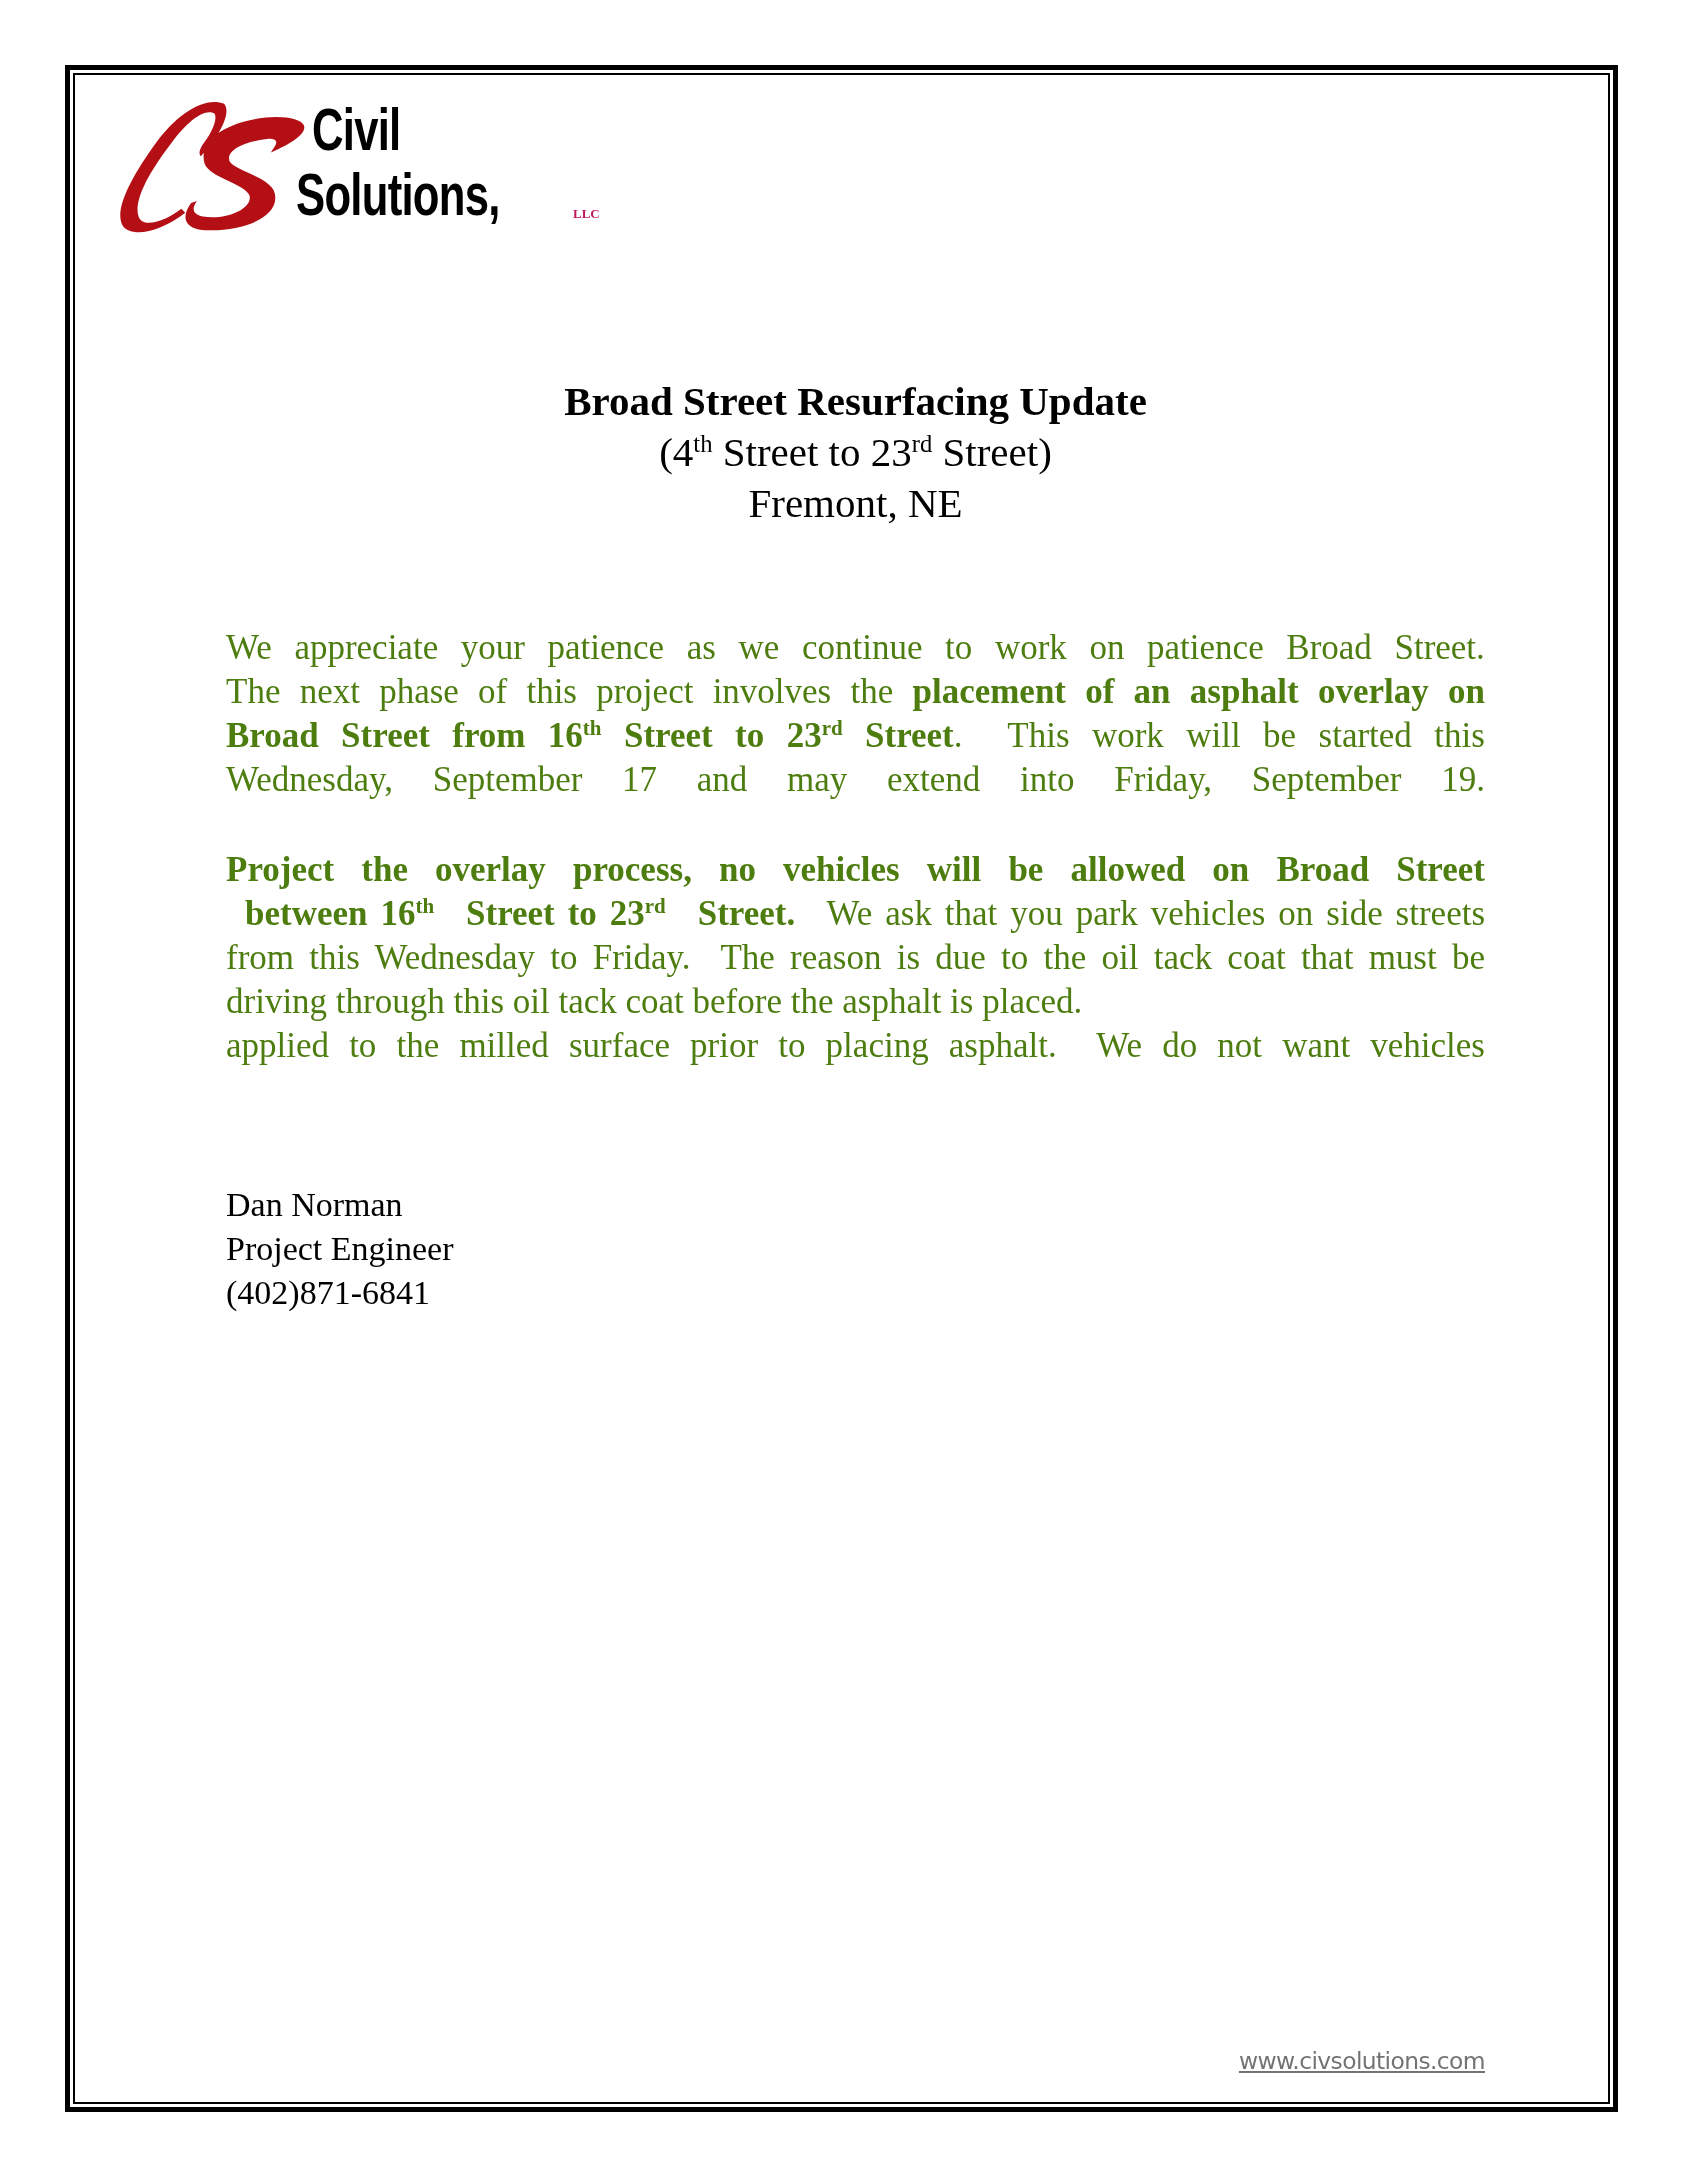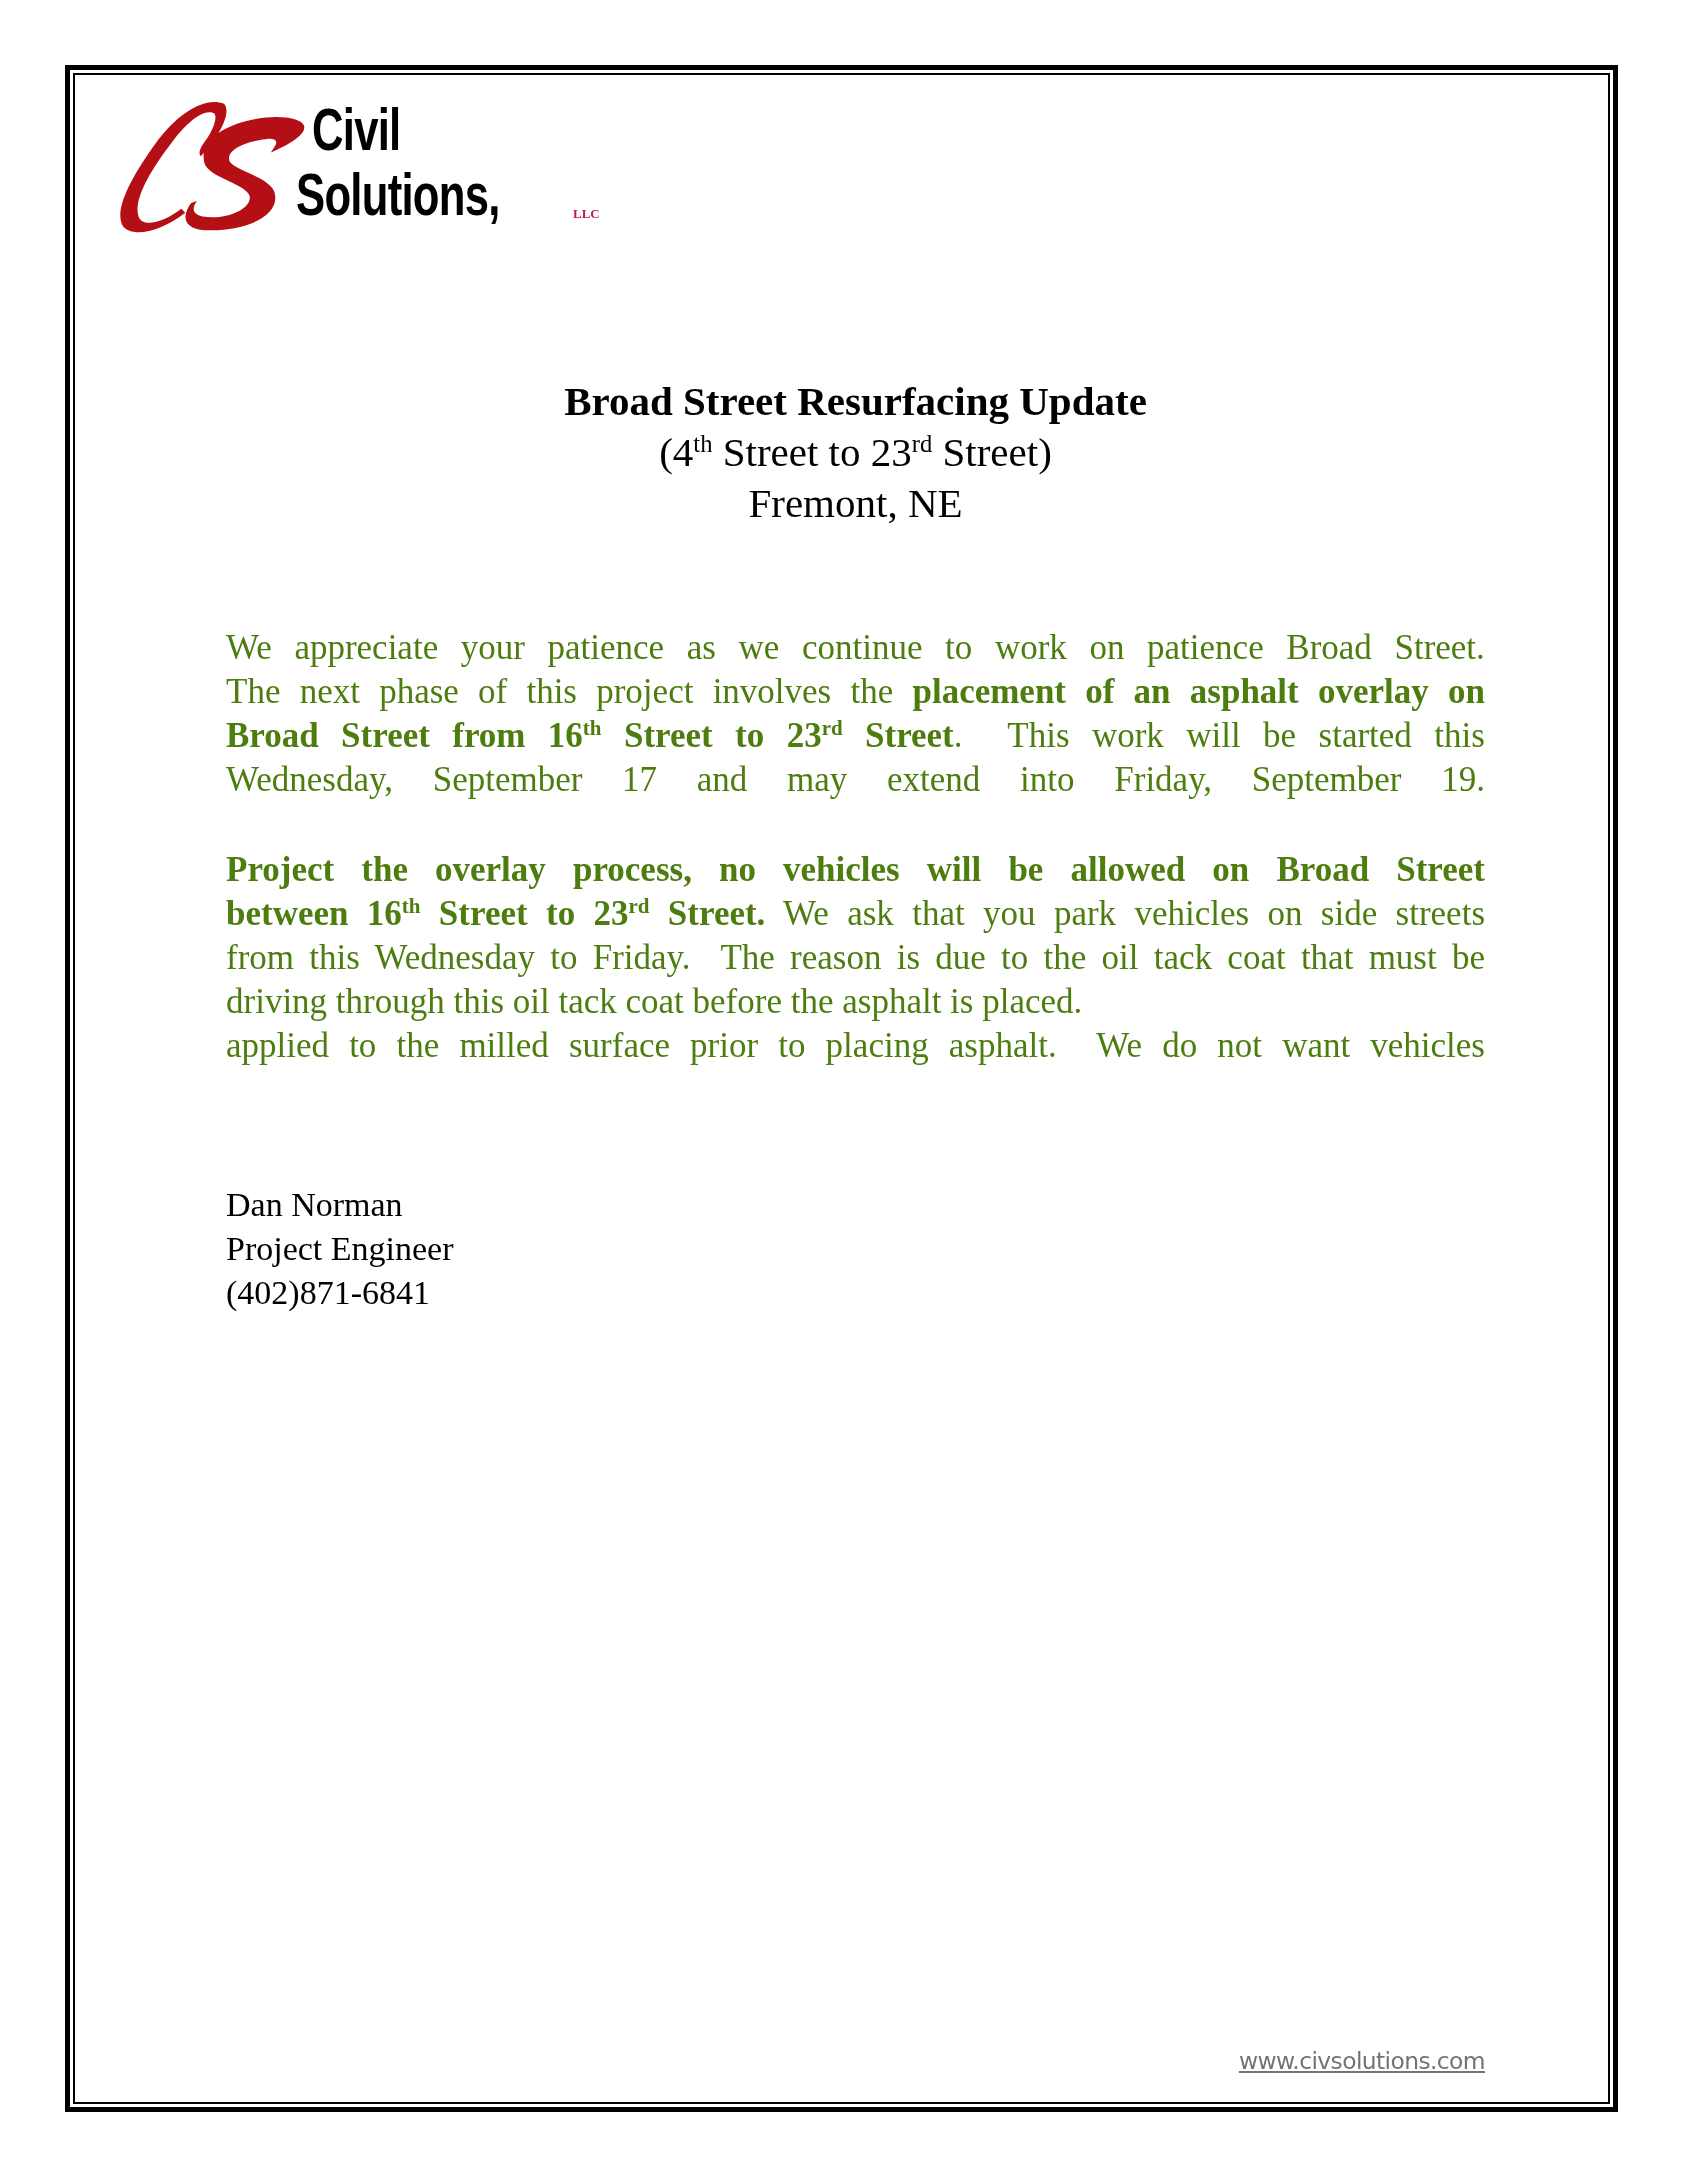--- a/index.html
+++ b/index.html
@@ -32,21 +32,21 @@
   sup { font-size:60%; line-height:0; position:relative; vertical-align:baseline; top:-0.55em; }
   .body-text {
     position:absolute; left:226px; width:1259px;
     font-family:"Liberation Serif", serif; font-size:35px; line-height:44px; color:#4d7c0f;
     text-align:justify; text-align-last:left;
   }
   .para1 { top:626px; }
   .para2 { top:848px; }
   .line { display:block; text-align:justify; text-align-last:justify; white-space:nowrap; height:44px; }
   .line.last { text-align-last:left; }
-  .line span { white-space:normal; }
+  .line span { white-space:normal;margin-left:19px; }
   .b { font-weight:bold; }
   .signature {
     position:absolute; left:226px; top:1183px;
     font-family:"Liberation Serif", serif; font-size:34px; line-height:44px; color:#000;
   }
   .sig-line { display:block; height:44px; white-space:nowrap; }
   .website {
     position:absolute; left:1207px; top:2046px; width:278px; text-align:right;
     font-family:"DejaVu Sans", sans-serif; font-size:23.4px; line-height:31px;
     color:#737373; text-decoration:underline; letter-spacing:-0.6px; white-space:nowrap;

